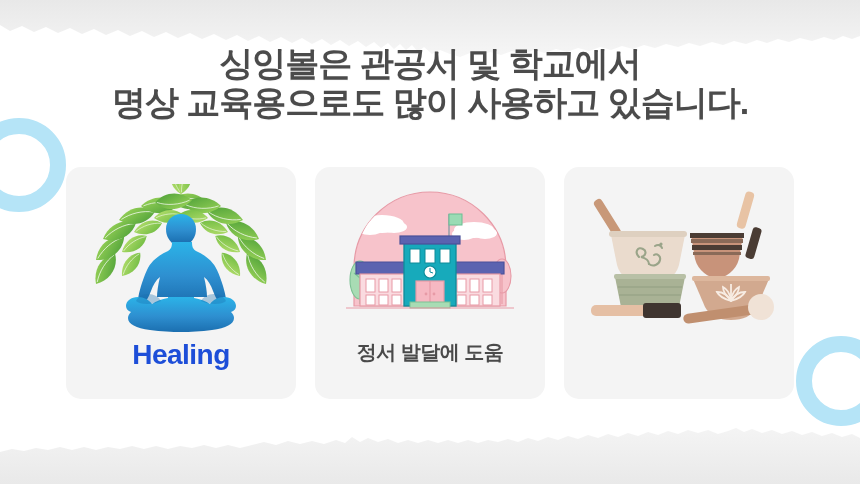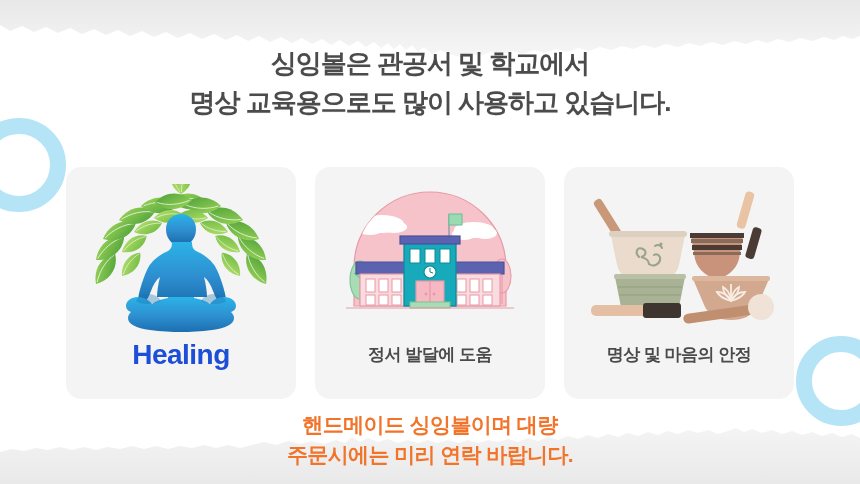--- a/index.html
+++ b/index.html
@@ -25,21 +25,21 @@
   #ring-right{
     width:58px;height:58px;border-width:16px;
     right:-26px;top:336px;
   }
 
   
   #headline{
     position:absolute;left:0;top:44px;width:860px;
     text-align:center;
     color:#4b4b4b;
-    font-size:26px;font-weight:bold;line-height:39px;
+    font-size:34px;font-weight:bold;line-height:39px;
     letter-spacing:-1px;
     text-shadow:0 2px 2px rgba(255,255,255,0.95), 0 1px 0 rgba(190,190,190,0.45);
     white-space:pre-line;
   }
 
   
   #cards{
     position:absolute;left:66px;top:167px;
     width:728px;height:232px;
     display:flex;justify-content:space-between;align-items:stretch;
@@ -50,21 +50,21 @@
     position:relative;
     display:flex;flex-direction:column;align-items:center;
   }
   .card-art{
     position:relative;width:200px;height:160px;margin-top:12px;
     display:flex;align-items:center;justify-content:center;
   }
   .card-label{
     position:absolute;left:0;bottom:33px;width:100%;
     text-align:center;color:#4a4a4a;
-    font-size:17px;font-weight:bold;letter-spacing:-0.5px;
+    font-size:20px;font-weight:bold;letter-spacing:-0.5px;
   }
   .card-label.healing{
     color:#1d4ed8;font-size:28px;letter-spacing:-0.5px;bottom:28px;
   }
 
   
   #note{
     position:absolute;left:0;bottom:14px;width:860px;text-align:center;
     color:#f2742a;font-size:21px;font-weight:bold;line-height:30px;
     letter-spacing:-0.6px;white-space:pre-line;
@@ -310,21 +310,18 @@
               <path d="M150,117 c-5,-4 -8,-9 -8,-13 c4,2 7,7 8,13"></path>
               <path d="M150,117 c5,-4 8,-9 8,-13 c-4,2 -7,7 -8,13"></path>
               <path d="M150,118 c-7,-2 -12,-5 -14,-9 c6,0 11,3 14,9"></path>
               <path d="M150,118 c7,-2 12,-5 14,-9 c-6,0 -11,3 -14,9"></path>
             </g>
             <rect x="102" y="126" width="76" height="10" rx="5" fill="#c08f6f" transform="rotate(-8 140 131)"></rect>
             <circle cx="180" cy="124" r="13" fill="#f0e2d6"></circle>
           </g>
         </svg>
       </div>
-      <div class="card-label">명상 및 마음의 안정</div>
     </div>
 
   </div>
 
-  <div id="note">핸드메이드 싱잉볼이며 대량
-주문시에는 미리 연락 바랍니다.</div>
 
 </div>
 
 </body></html>

